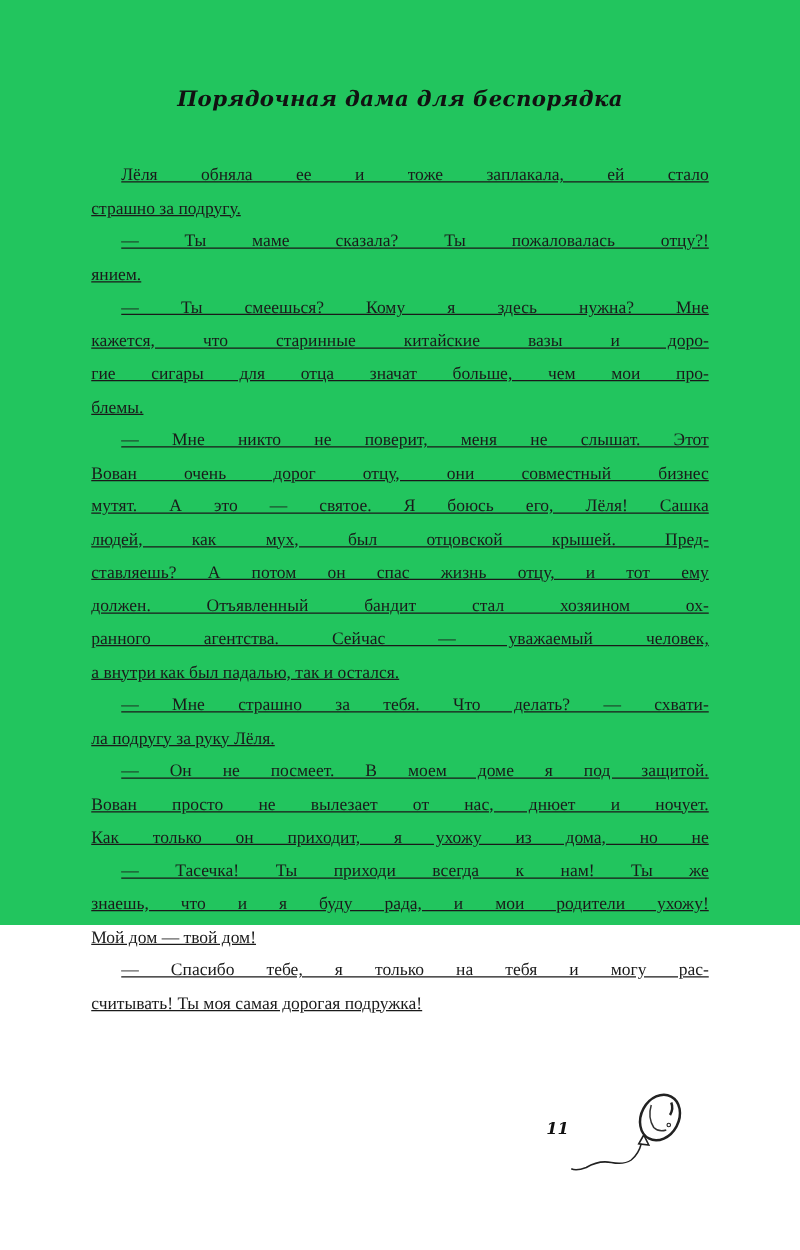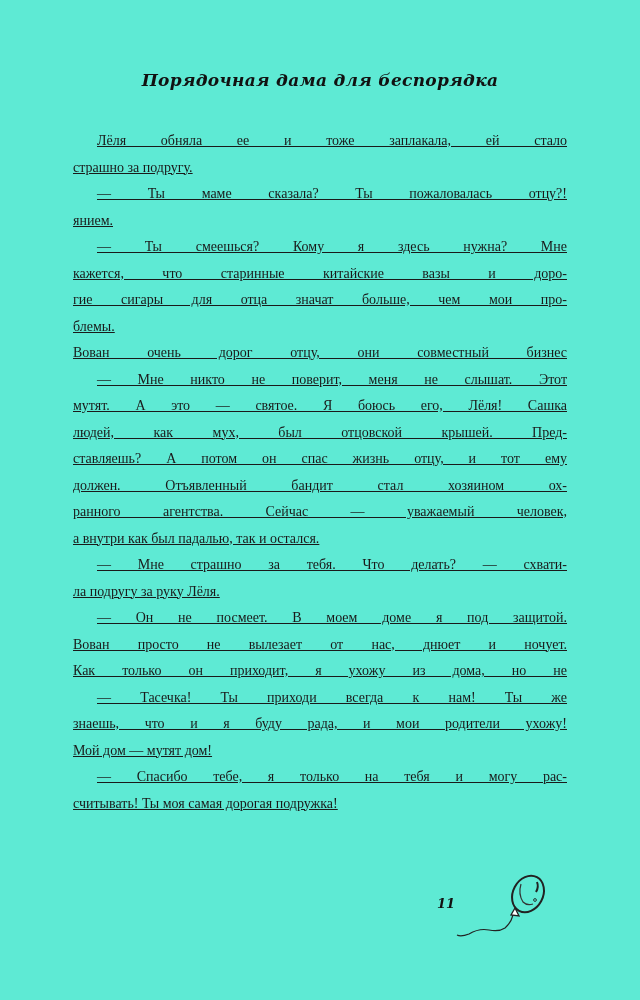--- a/index.html
+++ b/index.html
@@ -1,17 +1,17 @@
 <!DOCTYPE html>
 <html><head>
 <meta charset="utf-8">
 <style>
   html, body { margin: 0; padding: 0; background: #ffffff; }
   body { width: 640px; height: 1000px; position: relative; overflow: hidden; }
-  .page { position: absolute; left: 0; top: 0; width: 640px; height: 1000px; background: #5eead4; }
+  .page { position: absolute; left: 0; top: 0; width: 640px; height: 740px; background: #22c55e; }
   .running-header {
     position: absolute; left: 0; top: 70px; width: 640px; text-align: center;
     font-family: "DejaVu Serif", serif; font-style: italic; font-weight: bold;
     font-size: 17px; color: #111; letter-spacing: 0.3px;
   }
   .body-text {
     position: absolute; left: 73px; top: 128px; width: 494px;
     font-family: "Liberation Serif", serif; font-size: 14px; line-height: 26.5px;
     color: #1a1a1a;
     text-decoration: underline;
@@ -34,36 +34,36 @@
 
   <div class="body-text">
     <span class="line indent">Лёля обняла ее и тоже заплакала, ей стало</span>
     <span class="line last">страшно за подругу.</span>
     <span class="line indent">— Ты маме сказала? Ты пожаловалась отцу?!</span>
     <span class="line last">янием.</span>
     <span class="line indent">— Ты смеешься? Кому я здесь нужна? Мне</span>
     <span class="line">кажется, что старинные китайские вазы и доро-</span>
     <span class="line">гие сигары для отца значат больше, чем мои про-</span>
     <span class="line last">блемы.</span>
+    <span class="line indent">— Мне никто не поверит, меня не слышат. Этот</span>
     <span class="line">Вован очень дорог отцу, они совместный бизнес</span>
-    <span class="line indent">— Мне никто не поверит, меня не слышат. Этот</span>
     <span class="line">мутят. А это — святое. Я боюсь его, Лёля! Сашка</span>
     <span class="line">людей, как мух, был отцовской крышей. Пред-</span>
     <span class="line">ставляешь? А потом он спас жизнь отцу, и тот ему</span>
     <span class="line">должен. Отъявленный бандит стал хозяином ох-</span>
     <span class="line">ранного агентства. Сейчас — уважаемый человек,</span>
     <span class="line last">а внутри как был падалью, так и остался.</span>
     <span class="line indent">— Мне страшно за тебя. Что делать? — схвати-</span>
     <span class="line last">ла подругу за руку Лёля.</span>
     <span class="line indent">— Он не посмеет. В моем доме я под защитой.</span>
     <span class="line">Вован просто не вылезает от нас, днюет и ночует.</span>
     <span class="line">Как только он приходит, я ухожу из дома, но не</span>
     <span class="line indent">— Тасечка! Ты приходи всегда к нам! Ты же</span>
     <span class="line">знаешь, что и я буду рада, и мои родители ухожу!</span>
-    <span class="line last">Мой дом — мутят дом!</span>
+    <span class="line last">Мой дом — твой дом!</span>
     <span class="line indent">— Спасибо тебе, я только на тебя и могу рас-</span>
     <span class="line last">считывать! Ты моя самая дорогая подружка!</span>
   </div>
 
   <div class="folio">11</div>
 
   <svg class="balloon" viewBox="0 0 110 80" xmlns="http://www.w3.org/2000/svg">
     <ellipse cx="73" cy="26" rx="15" ry="19" transform="rotate(28 73 26)" fill="none" stroke="#222" stroke-width="2"></ellipse>
     <path d="M66 16 Q63 26 68 34 Q72 38 78 36" fill="none" stroke="#333" stroke-width="1.2"></path>
     <path d="M82 14 Q84 19 81 24" fill="none" stroke="#222" stroke-width="2"></path>

